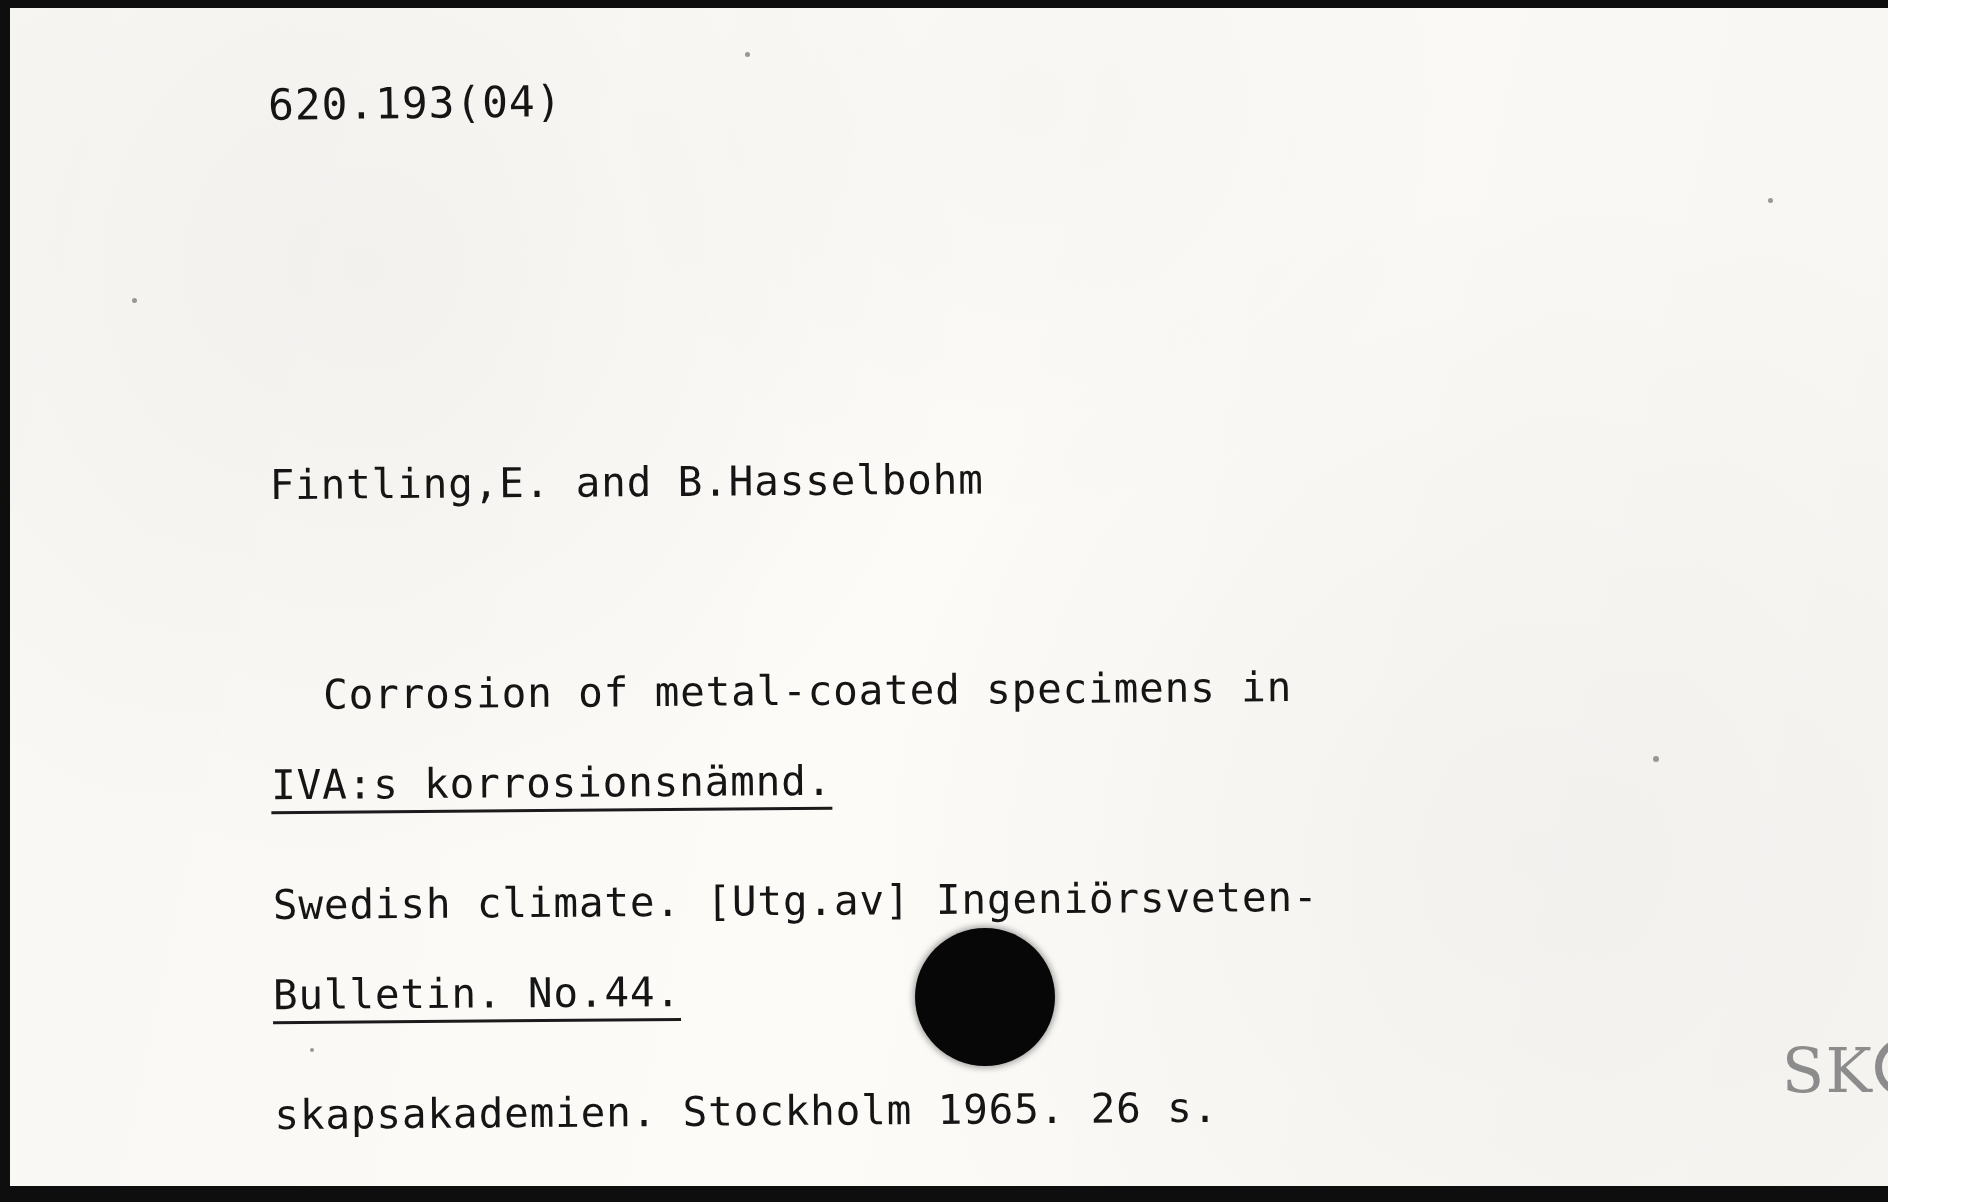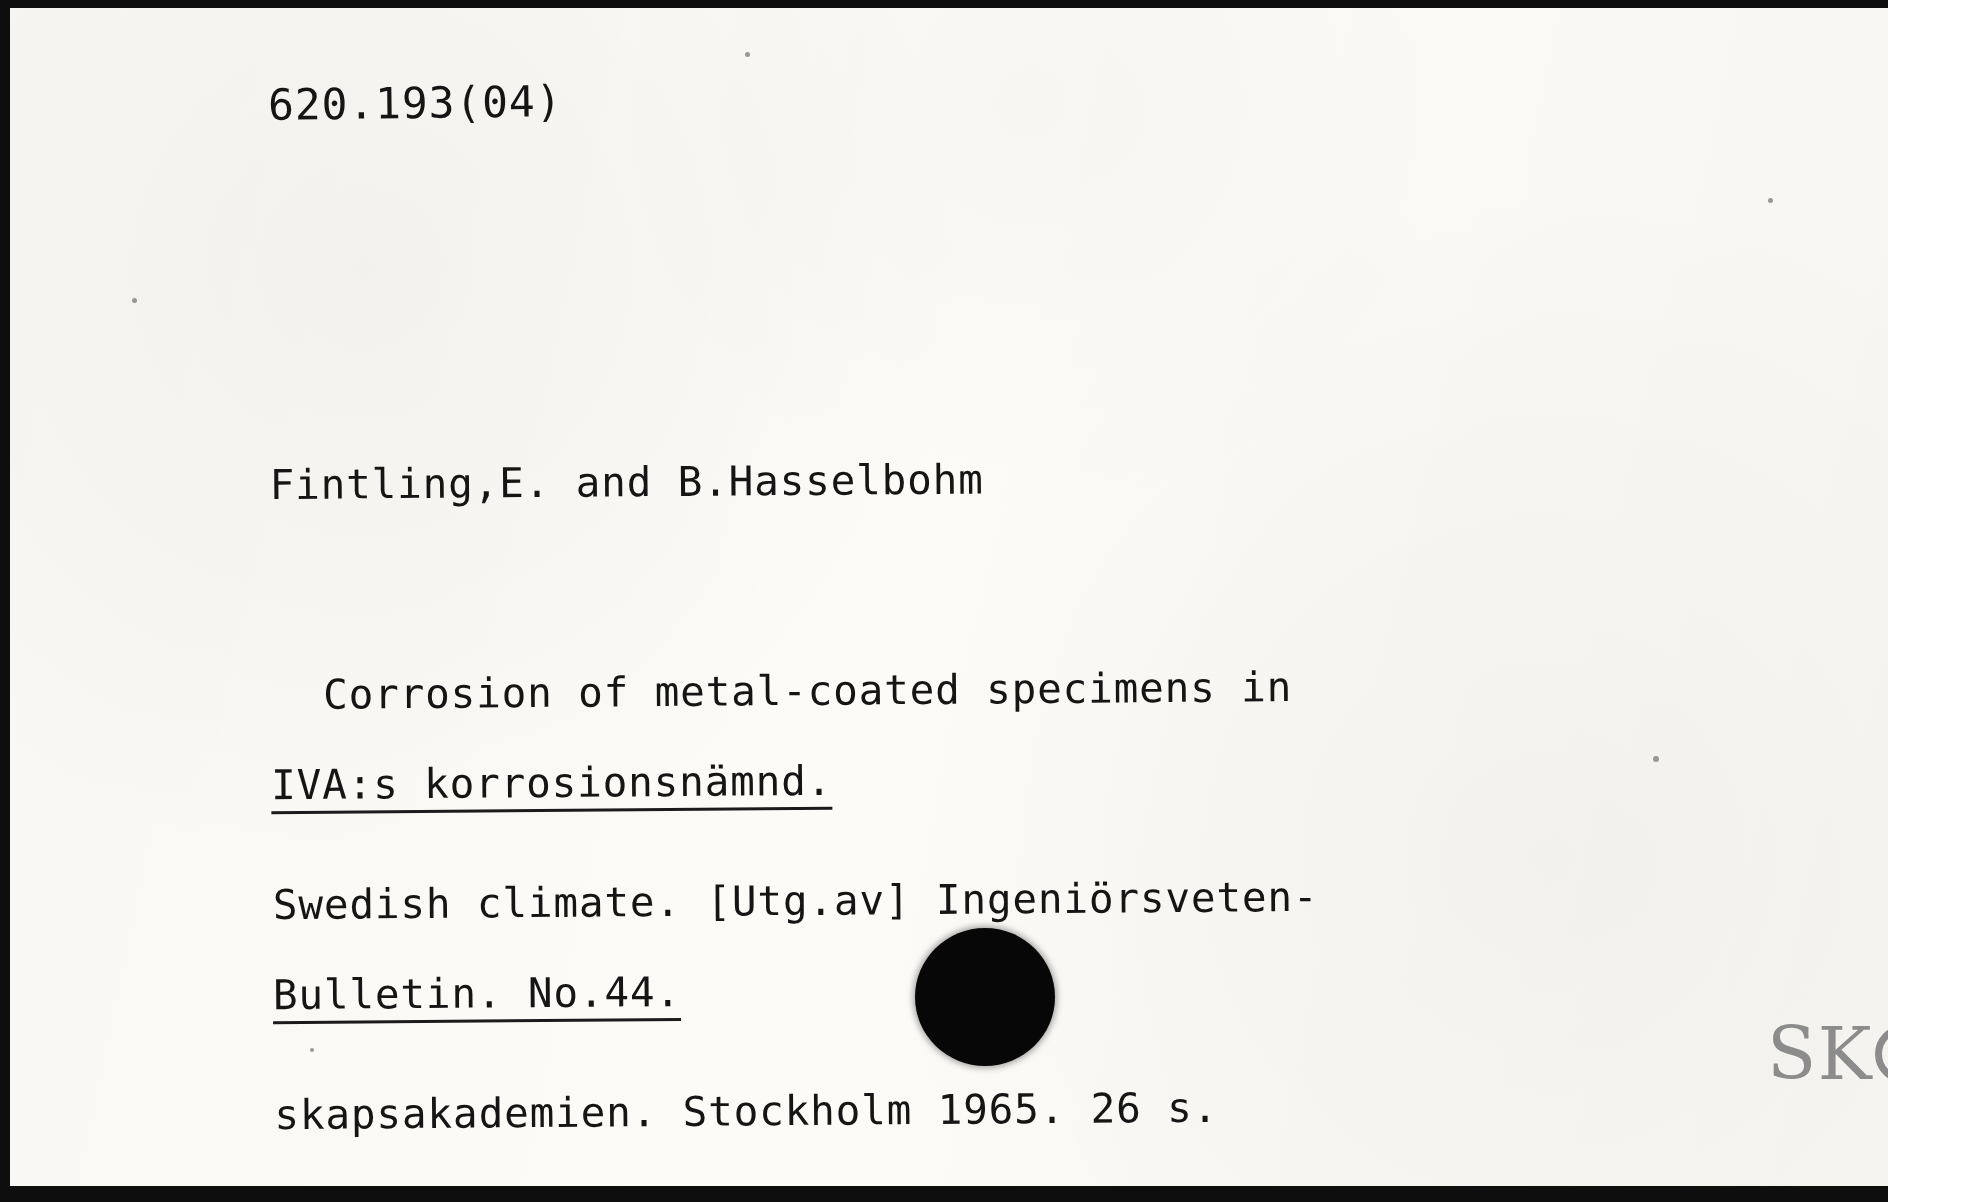--- a/index.html
+++ b/index.html
@@ -101,21 +101,21 @@
     background: #070707;
     box-shadow: 0 0 6px 2px rgba(0,0,0,0.35);
   }
 
   
   .stamp {
     position: absolute;
     right: 40px;
     bottom: 6px;
     font-family: "DejaVu Serif", serif;
-    font-size: 72px;
+    font-size: 62px;
     letter-spacing: 0.02em;
     color: #8c8c8c;
     white-space: pre;
   }
   .stamp .ring {
     display: inline-block;
     width: 44px;
     height: 44px;
     border: 7px solid #8c8c8c;
     border-radius: 50%;

